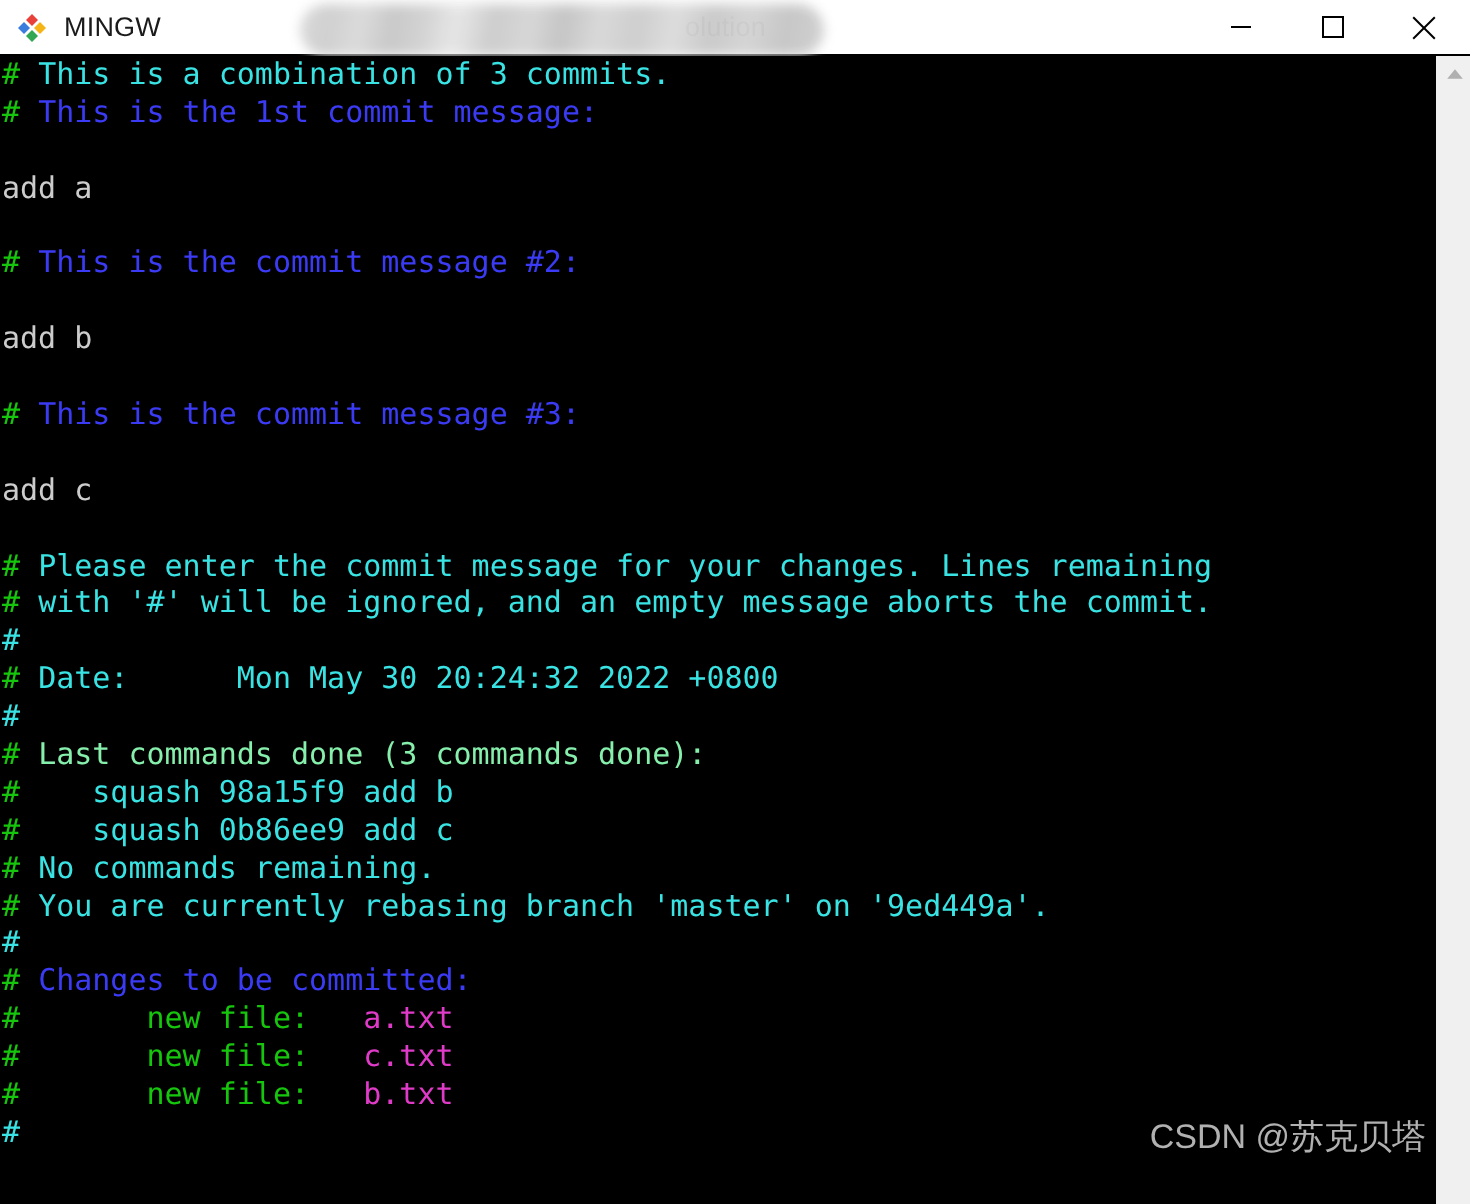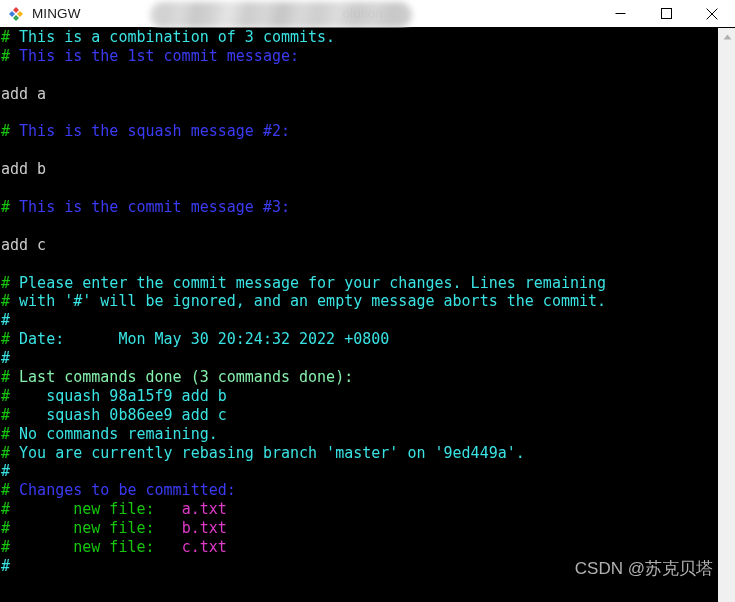--- a/index.html
+++ b/index.html
@@ -203,43 +203,43 @@
   </div>
 
   <div class="term-wrap">
 
     <div class="terminal" id="terminal">
         <div class="line"><span class="c-green"># </span><span class="c-cyan">This is a combination of 3 commits.</span></div>
         <div class="line"><span class="c-green"># </span><span class="c-blue">This is the 1st commit message:</span></div>
         <div class="line"><span class="c-white"></span></div>
         <div class="line"><span class="c-white">add a</span></div>
         <div class="line"><span class="c-white"></span></div>
-        <div class="line"><span class="c-green"># </span><span class="c-blue">This is the squash message #2:</span></div>
+        <div class="line"><span class="c-green"># </span><span class="c-blue">This is the commit message #2:</span></div>
         <div class="line"><span class="c-white"></span></div>
         <div class="line"><span class="c-white">add b</span></div>
         <div class="line"><span class="c-white"></span></div>
         <div class="line"><span class="c-green"># </span><span class="c-blue">This is the commit message #3:</span></div>
         <div class="line"><span class="c-white"></span></div>
         <div class="line"><span class="c-white">add c</span></div>
         <div class="line"><span class="c-white"></span></div>
         <div class="line"><span class="c-green"># </span><span class="c-cyan">Please enter the commit message for your changes. Lines remaining</span></div>
         <div class="line"><span class="c-green"># </span><span class="c-cyan">with '#' will be ignored, and an empty message aborts the commit.</span></div>
         <div class="line"><span class="c-cyan">#</span></div>
         <div class="line"><span class="c-green"># </span><span class="c-cyan">Date:      Mon May 30 20:24:32 2022 +0800</span></div>
         <div class="line"><span class="c-cyan">#</span></div>
         <div class="line"><span class="c-green"># </span><span class="c-purple">Last commands done (3 commands done):</span></div>
         <div class="line"><span class="c-green"># </span><span class="c-cyan">   squash 98a15f9 add b</span></div>
         <div class="line"><span class="c-green"># </span><span class="c-cyan">   squash 0b86ee9 add c</span></div>
         <div class="line"><span class="c-green"># </span><span class="c-cyan">No commands remaining.</span></div>
         <div class="line"><span class="c-green"># </span><span class="c-cyan">You are currently rebasing branch 'master' on '9ed449a'.</span></div>
         <div class="line"><span class="c-cyan">#</span></div>
         <div class="line"><span class="c-green"># </span><span class="c-blue">Changes to be committed:</span></div>
         <div class="line"><span class="c-green"># </span><span class="c-green">      new file:   </span><span class="c-magenta">a.txt</span></div>
+        <div class="line"><span class="c-green"># </span><span class="c-green">      new file:   </span><span class="c-magenta">c.txt</span></div>
         <div class="line"><span class="c-green"># </span><span class="c-green">      new file:   </span><span class="c-magenta">b.txt</span></div>
-        <div class="line"><span class="c-green"># </span><span class="c-green">      new file:   </span><span class="c-magenta">c.txt</span></div>
         <div class="line"><span class="c-cyan">#</span></div>
       </div>
 
     <div class="watermark">CSDN @苏克贝塔</div>
 
     <div class="scrollbar">
       <div class="sb-arrow">
         <svg width="9" height="6" viewBox="0 0 9 6">
           <polygon points="4.5,0.6 8.4,5.4 0.6,5.4" fill="#b0b0b0"></polygon>
         </svg>

